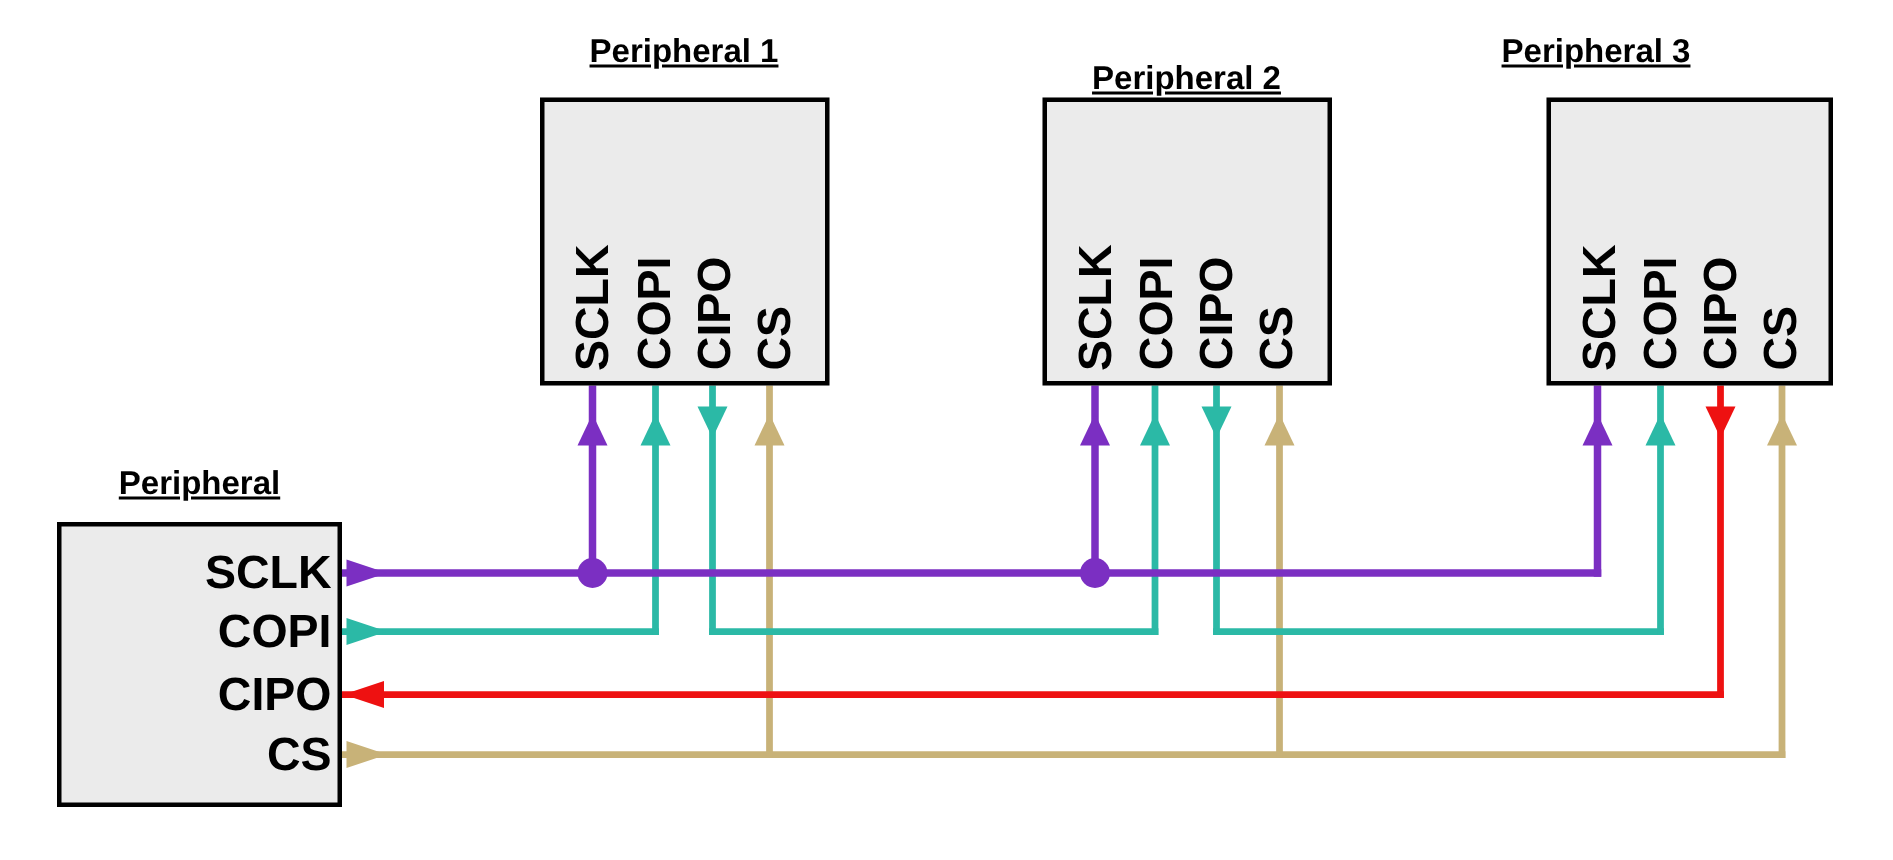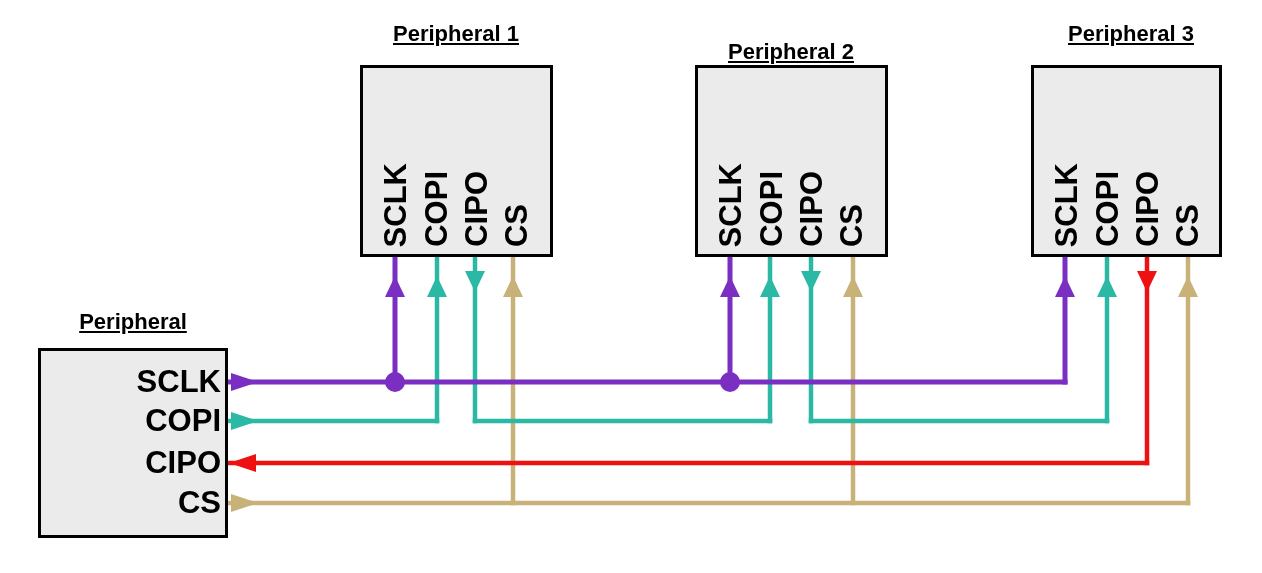--- a/index.html
+++ b/index.html
@@ -109,21 +109,21 @@
   </div>
 
   <div class="btitle" style="left:791px; top:40px;">Peripheral 2</div>
   <div class="box" style="left:695px; top:65px; width:193px; height:192px;">
     <div class="ppin p1">SCLK</div>
     <div class="ppin p2">COPI</div>
     <div class="ppin p3">CIPO</div>
     <div class="ppin p4">CS</div>
   </div>
 
-  <div class="btitle" style="left:1131px; top:22px;">Peripheral 3</div>
+  <div class="btitle" style="left:1064px; top:22px;">Peripheral 3</div>
   <div class="box" style="left:1031px; top:65px; width:191px; height:192px;">
     <div class="ppin p1">SCLK</div>
     <div class="ppin p2">COPI</div>
     <div class="ppin p3">CIPO</div>
     <div class="ppin p4">CS</div>
   </div>
 
 </div>
 
 </body></html>

